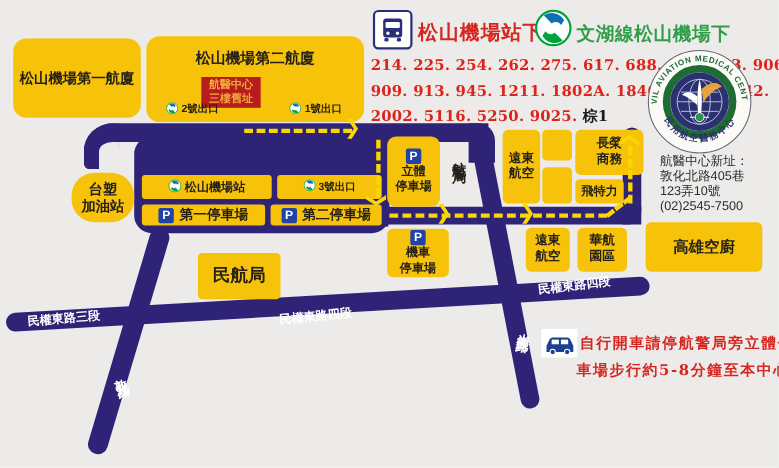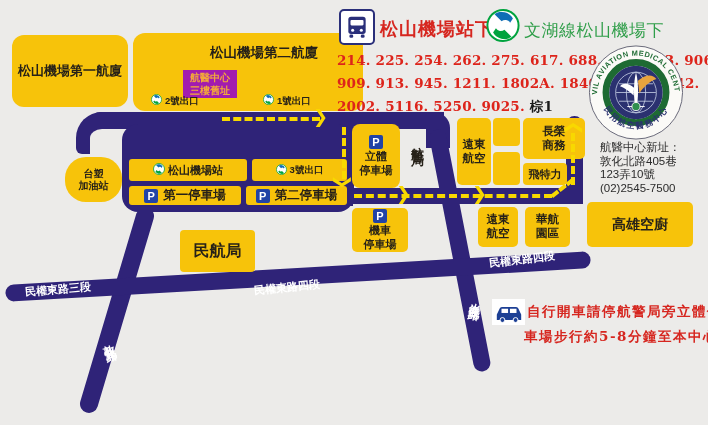--- a/index.html
+++ b/index.html
@@ -20,21 +20,21 @@
   .cell{background:#f7c30a;border-radius:3px;display:flex;align-items:center;justify-content:center;
        gap:3px;font-weight:bold;color:#262118;}
   
   .dash-h{position:absolute;border-top:4px dashed #f8d800;}
   .dash-v{position:absolute;border-left:4px dashed #f8d800;}
   .arr{position:absolute;color:#f8d800;font-weight:900;font-size:18px;line-height:1;
        font-family:"DejaVu Sans",sans-serif;}
   .p-badge{width:14px;height:14px;background:#2143a6;color:#fff;font-weight:bold;font-size:11px;
        display:inline-flex;align-items:center;justify-content:center;border-radius:2px;flex:0 0 auto;}
   .redtitle{position:absolute;color:#d6261f;font-family:"DejaVu Serif",serif;font-weight:bold;white-space:nowrap;}
-  .greentitle{position:absolute;color:#2f9e49;font-family:"DejaVu Serif",serif;font-weight:normal;white-space:nowrap;text-align:right;}
+  .greentitle{position:absolute;color:#2f9e49;font-family:"DejaVu Serif",serif;font-weight:bold;white-space:nowrap;text-align:right;}
   .busnums{position:absolute;left:337px;top:49px;color:#dd241b;font-family:"DejaVu Serif",serif;
        font-weight:bold;font-size:13.5px;line-height:23px;letter-spacing:0.2px;white-space:nowrap;}
   .busnums .black{color:#1a1a1a;margin-top:12px;}
   .addr{position:absolute;left:600px;top:141px;color:#2b2b2b;font-size:11.5px;line-height:13.5px;}
   .note-line{position:absolute;color:#d6261f;font-family:"DejaVu Serif",serif;font-weight:bold;
        font-size:13.5px;letter-spacing:1.5px;white-space:nowrap;}
   .hookA{position:absolute;left:76px;top:112px;width:32px;height:42px;box-sizing:border-box;
        border-left:14px solid #2f2378;border-top:17px solid #2f2378;border-top-left-radius:26px;
        border-bottom-left-radius:6px;}
   .mrt{flex:0 0 auto;display:inline-block;}
@@ -86,23 +86,23 @@
         <span class="p-badge">P</span>
         <span>第二停車場</span>
       </div>
     </div>
   </div>
 
   <div class="blk" style="left:12px;top:35px;width:116px;height:72px;border-radius:12px;font-size:13px;">
     <span>松山機場第一航廈</span>
   </div>
 
-  <div class="blk" style="left:133px;top:33px;width:198px;height:78px;border-radius:12px;justify-content:flex-start;padding-left:32px;">
+  <div class="blk" style="left:133px;top:33px;width:198px;height:78px;border-radius:12px;justify-content:flex-start;">
     <div style="font-size:13.5px;margin-top:12px;">松山機場第二航廈</div>
-    <div style="position:absolute;left:50px;top:37px;width:54px;height:28px;background:#a21caf;
+    <div style="position:absolute;left:50px;top:37px;width:54px;height:28px;background:#b91c1c;
                 color:#f2a93b;font-size:10px;line-height:1.3;display:flex;flex-direction:column;
                 align-items:center;justify-content:center;">
       <span>航醫中心</span>
       <span>三樓舊址</span>
     </div>
     <div style="position:absolute;left:18px;bottom:4px;display:flex;align-items:center;gap:3px;font-size:9.5px;">
       <span class="mrt">
         <svg width="11" height="11" viewBox="0 0 24 24">
             <circle cx="12" cy="12" r="11" fill="#fff" stroke="#00a33e" stroke-width="1.6"></circle>
             <path d="M5 17a9 9 0 0 0 13 3l-5-5a4 4 0 0 1-6-1z" fill="#00a33e"></path>
@@ -116,21 +116,21 @@
         <svg width="11" height="11" viewBox="0 0 24 24">
             <circle cx="12" cy="12" r="11" fill="#fff" stroke="#00a33e" stroke-width="1.6"></circle>
             <path d="M5 17a9 9 0 0 0 13 3l-5-5a4 4 0 0 1-6-1z" fill="#00a33e"></path>
             <path d="M19 7A9 9 0 0 0 6 4l5 5a4 4 0 0 1 6 1z" fill="#0f6eb5"></path>
           </svg>
       </span>
       <span>1號出口</span>
     </div>
   </div>
 
-  <div class="blk" style="left:65px;top:157px;width:57px;height:45px;font-size:10px;border-radius:21px;">
+  <div class="blk" style="left:65px;top:157px;width:57px;height:45px;font-size:13px;border-radius:21px;">
     <span>台塑</span>
     <span>加油站</span>
   </div>
 
   <div class="blk" style="left:352px;top:124px;width:48px;height:64px;font-size:11px;gap:1px;">
     <span class="p-badge">P</span>
     <span>立體</span>
     <span>停車場</span>
   </div>
 

